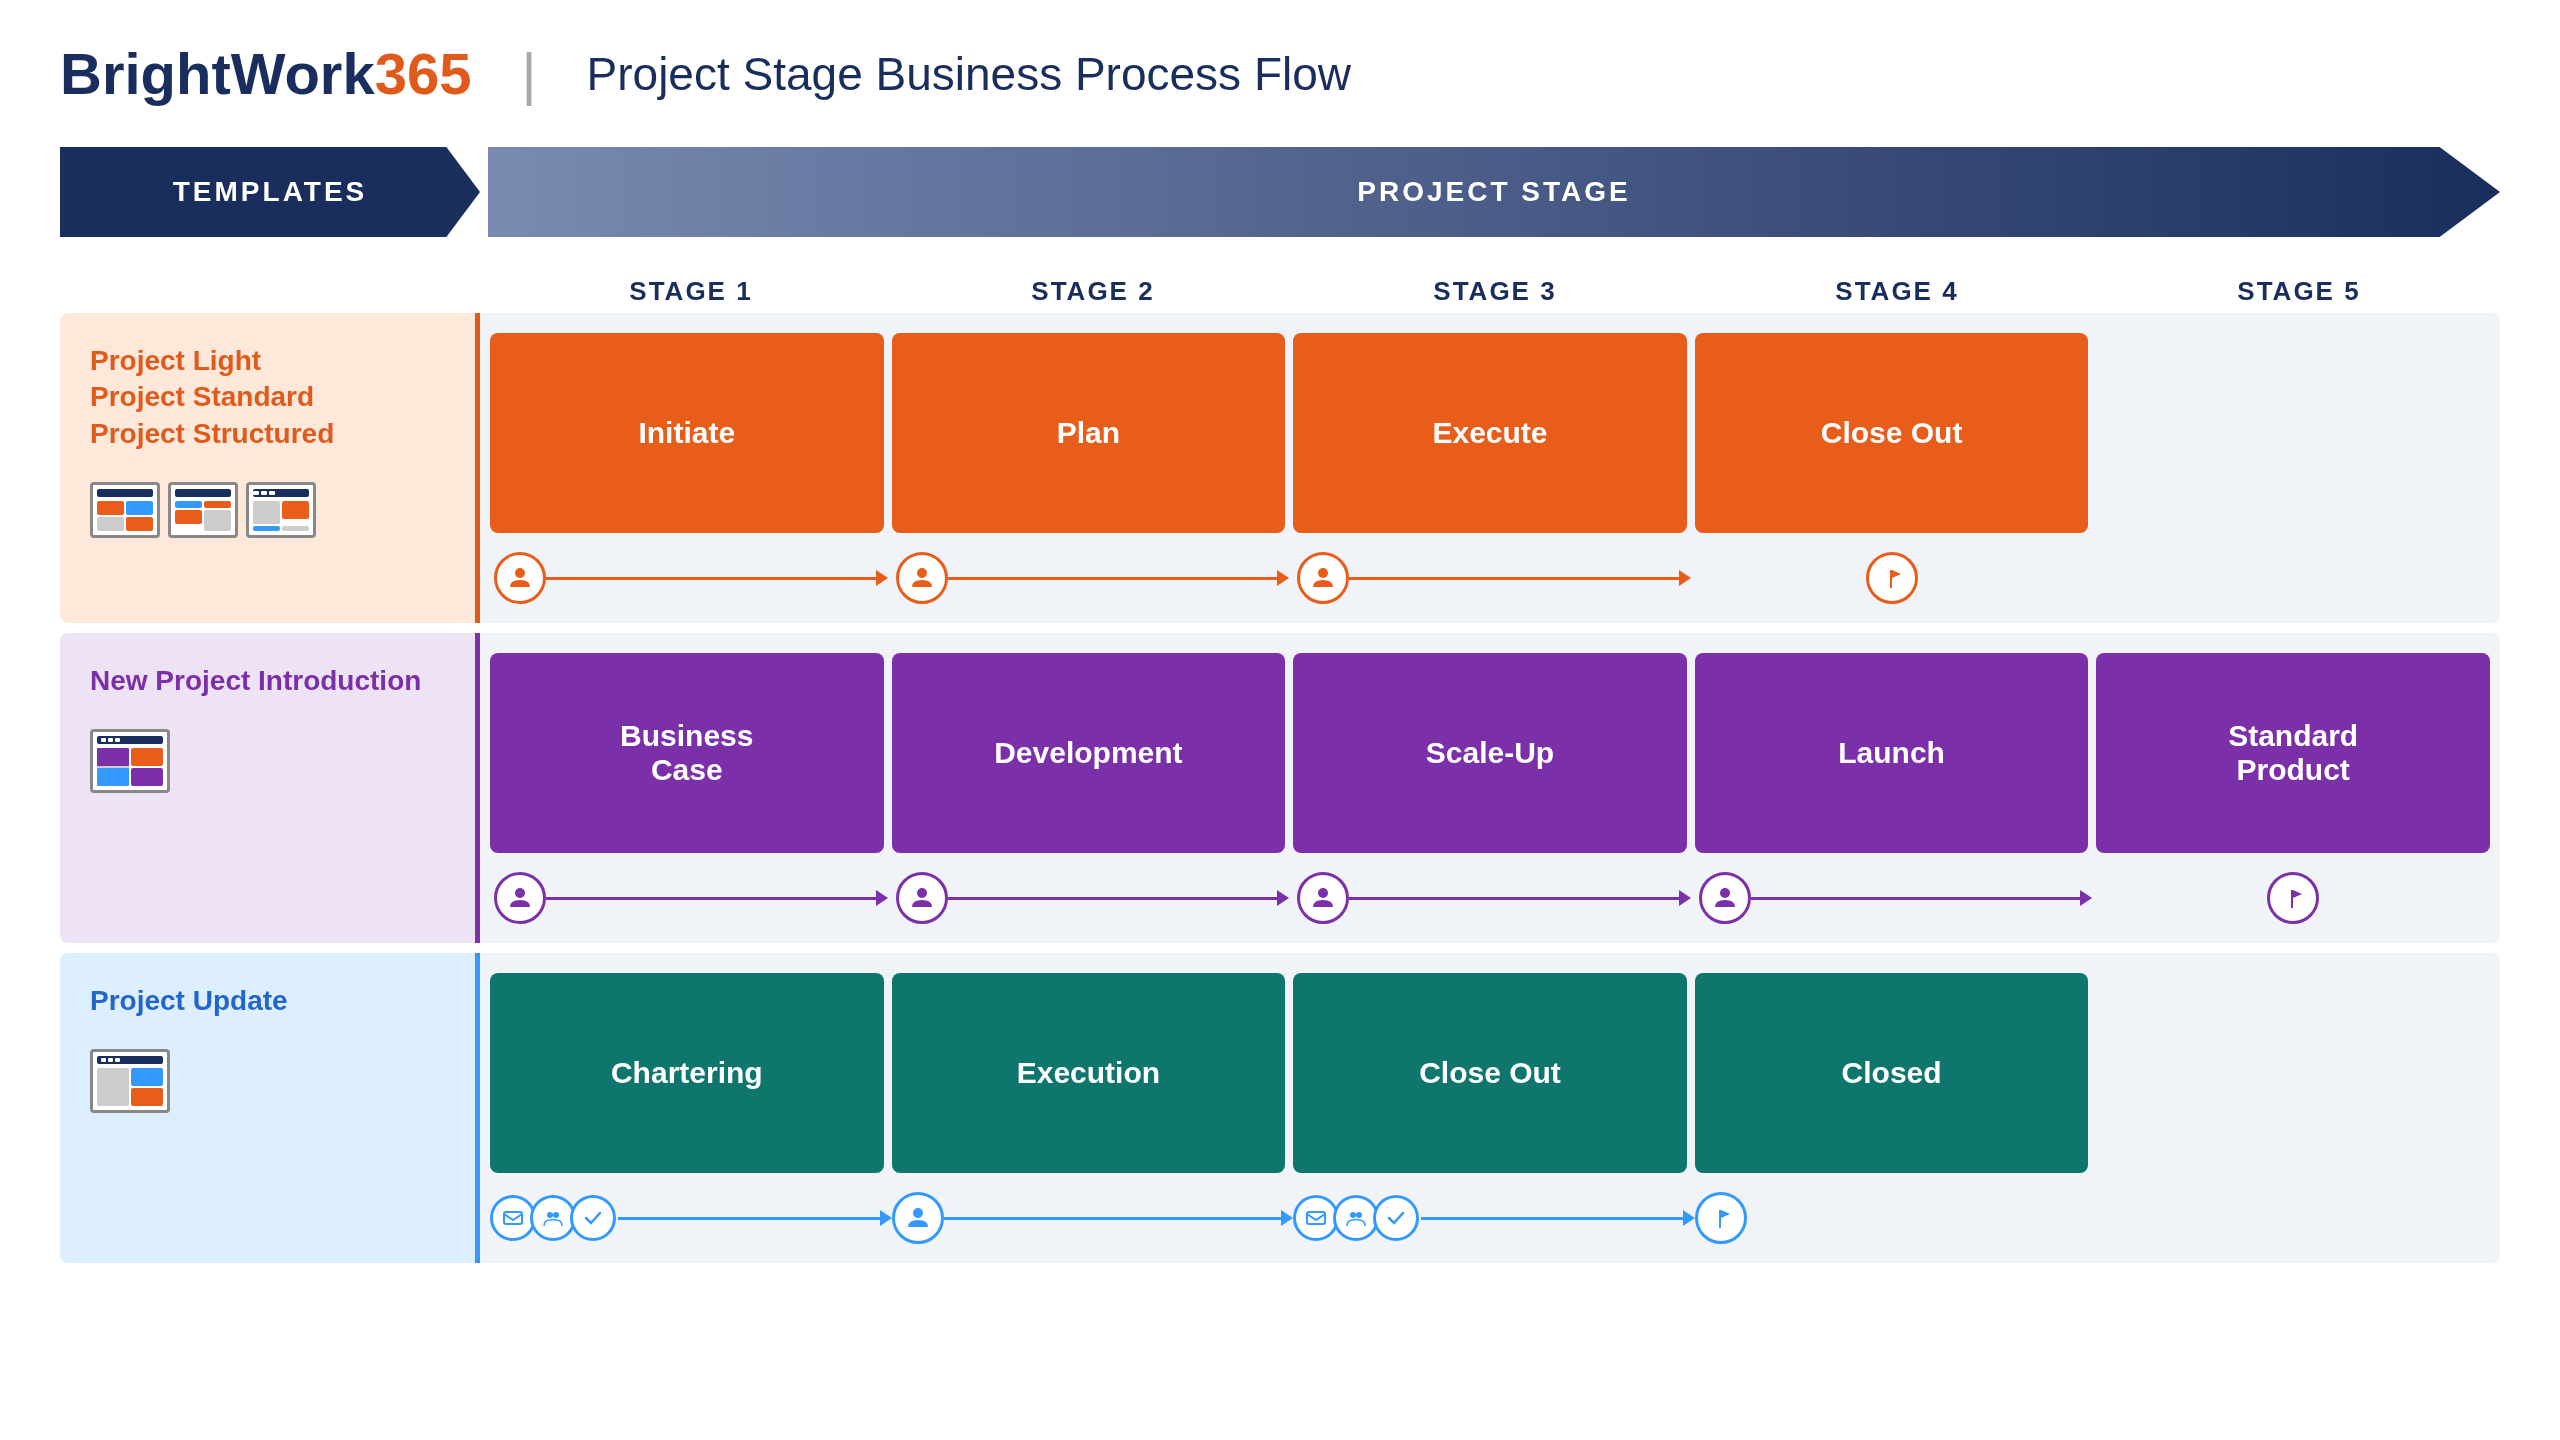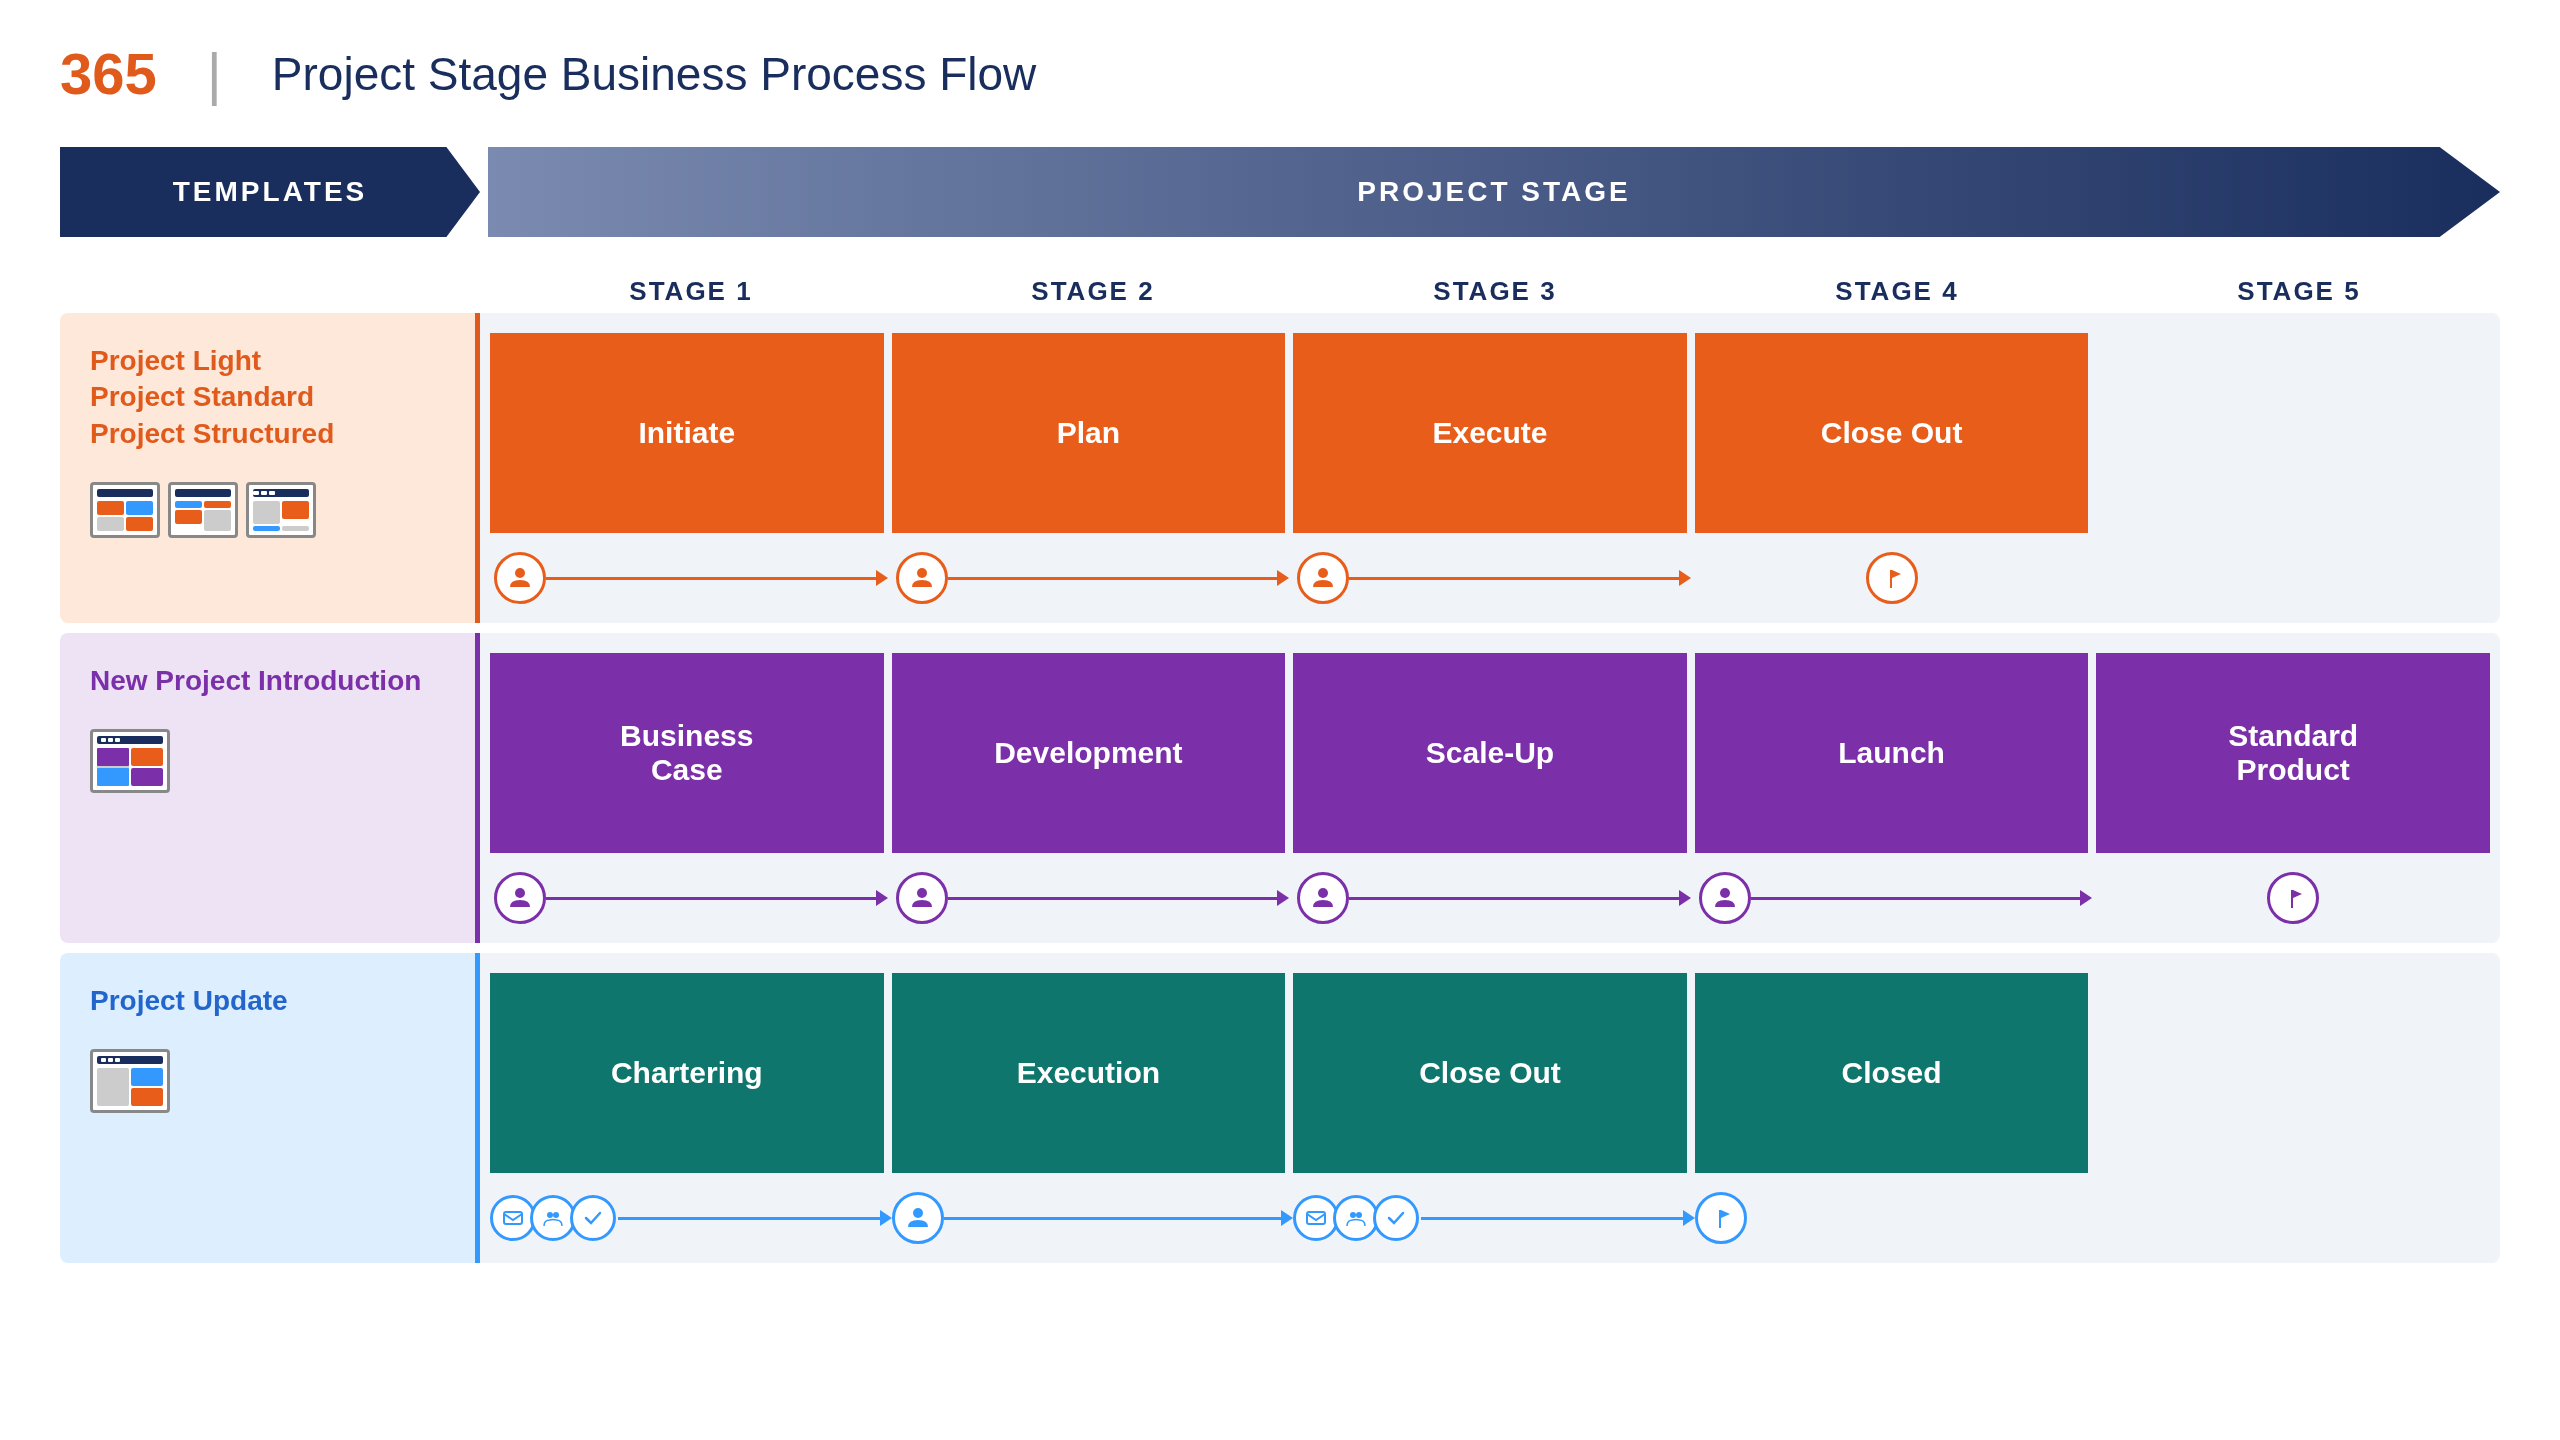--- a/index.html
+++ b/index.html
@@ -149,21 +149,21 @@
       background: #f0f4f8;
       padding: 20px 10px 10px 10px;
     }
     .stage-boxes {
       display: grid;
       grid-template-columns: repeat(5, 1fr);
       gap: 8px;
       flex: 1;
     }
     .stage-box {
-      border-radius: 0;
+      border-radius: 8px;
       display: flex;
       align-items: center;
       justify-content: center;
       text-align: center;
       font-size: 30px;
       font-weight: 800;
       color: #fff;
       padding: 20px 10px;
       min-height: 160px;
     }
@@ -232,20 +232,21 @@
     
     .row1 .stage-content { min-height: 310px; }
     .row2 .stage-content { min-height: 310px; }
     .row3 .stage-content { min-height: 310px; }
   </style>
 </head>
 <body>
 
 <div class="header">
   <div class="logo">
+    <span class="logo-bright">BrightWork</span>
     <span class="logo-365">365</span>
   </div>
   <span class="header-divider">|</span>
   <span class="header-title">Project Stage Business Process Flow</span>
 </div>
 
 <div class="main-container">
 
   <div class="header-row">
     <div class="templates-header">

